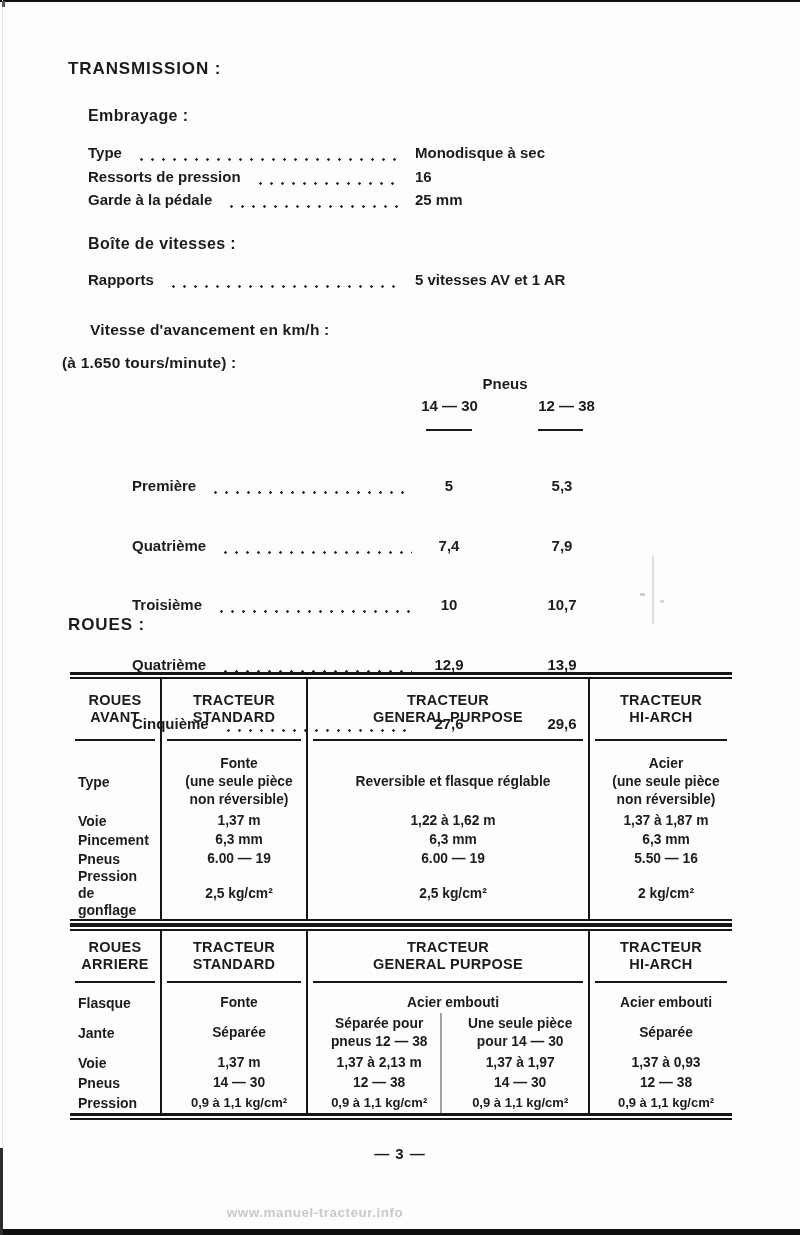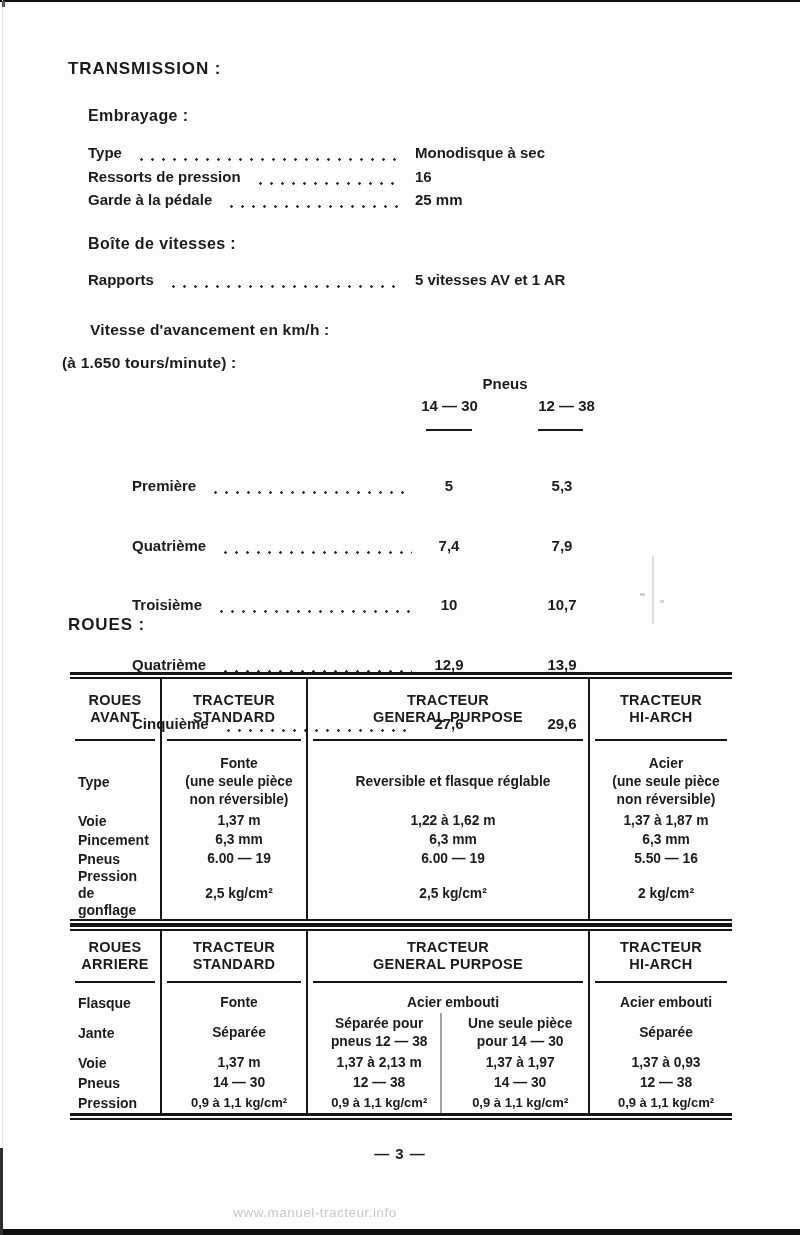--- a/index.html
+++ b/index.html
@@ -55,21 +55,21 @@
            white-space:pre-line; font-size:13.8px; line-height:18px;margin-left:10px; }
   .celll { display:flex; align-items:center; padding-left:8px; font-size:14px; line-height:18px; }
   .rh58 { height:58px; } .rh19 { height:19px; } .rh51 { height:51px; }
   .rh20 { height:20px; } .rh40 { height:40px; }
   .block3 { display:block; padding-left:8px; font-size:14px; line-height:17px; white-space:pre-line; }
   .gpsplit { display:flex; height:100px;align-items:center; }
   .gpa { width:140px; } .gpb { width:156px; border-left:2px solid #a3a3a3; }
   .small { font-size:13px; }
 
   .pageno { text-align:center; font-size:15px; letter-spacing:1px; }
-  .watermark { text-align:center; font-weight:400; font-size:13.5px; color:#c9c9c9; letter-spacing:0.5px; }
+  .watermark { text-align:center; font-weight:700; font-size:13.5px; color:#c9c9c9; letter-spacing:0.5px; }
 
   
   .art { position:absolute; }
 </style>
 </head>
 <body>
 
 <div class="page">
 
   <div class="art" style="left:0;top:0;width:800px;height:2px;background:#101010;"></div>

